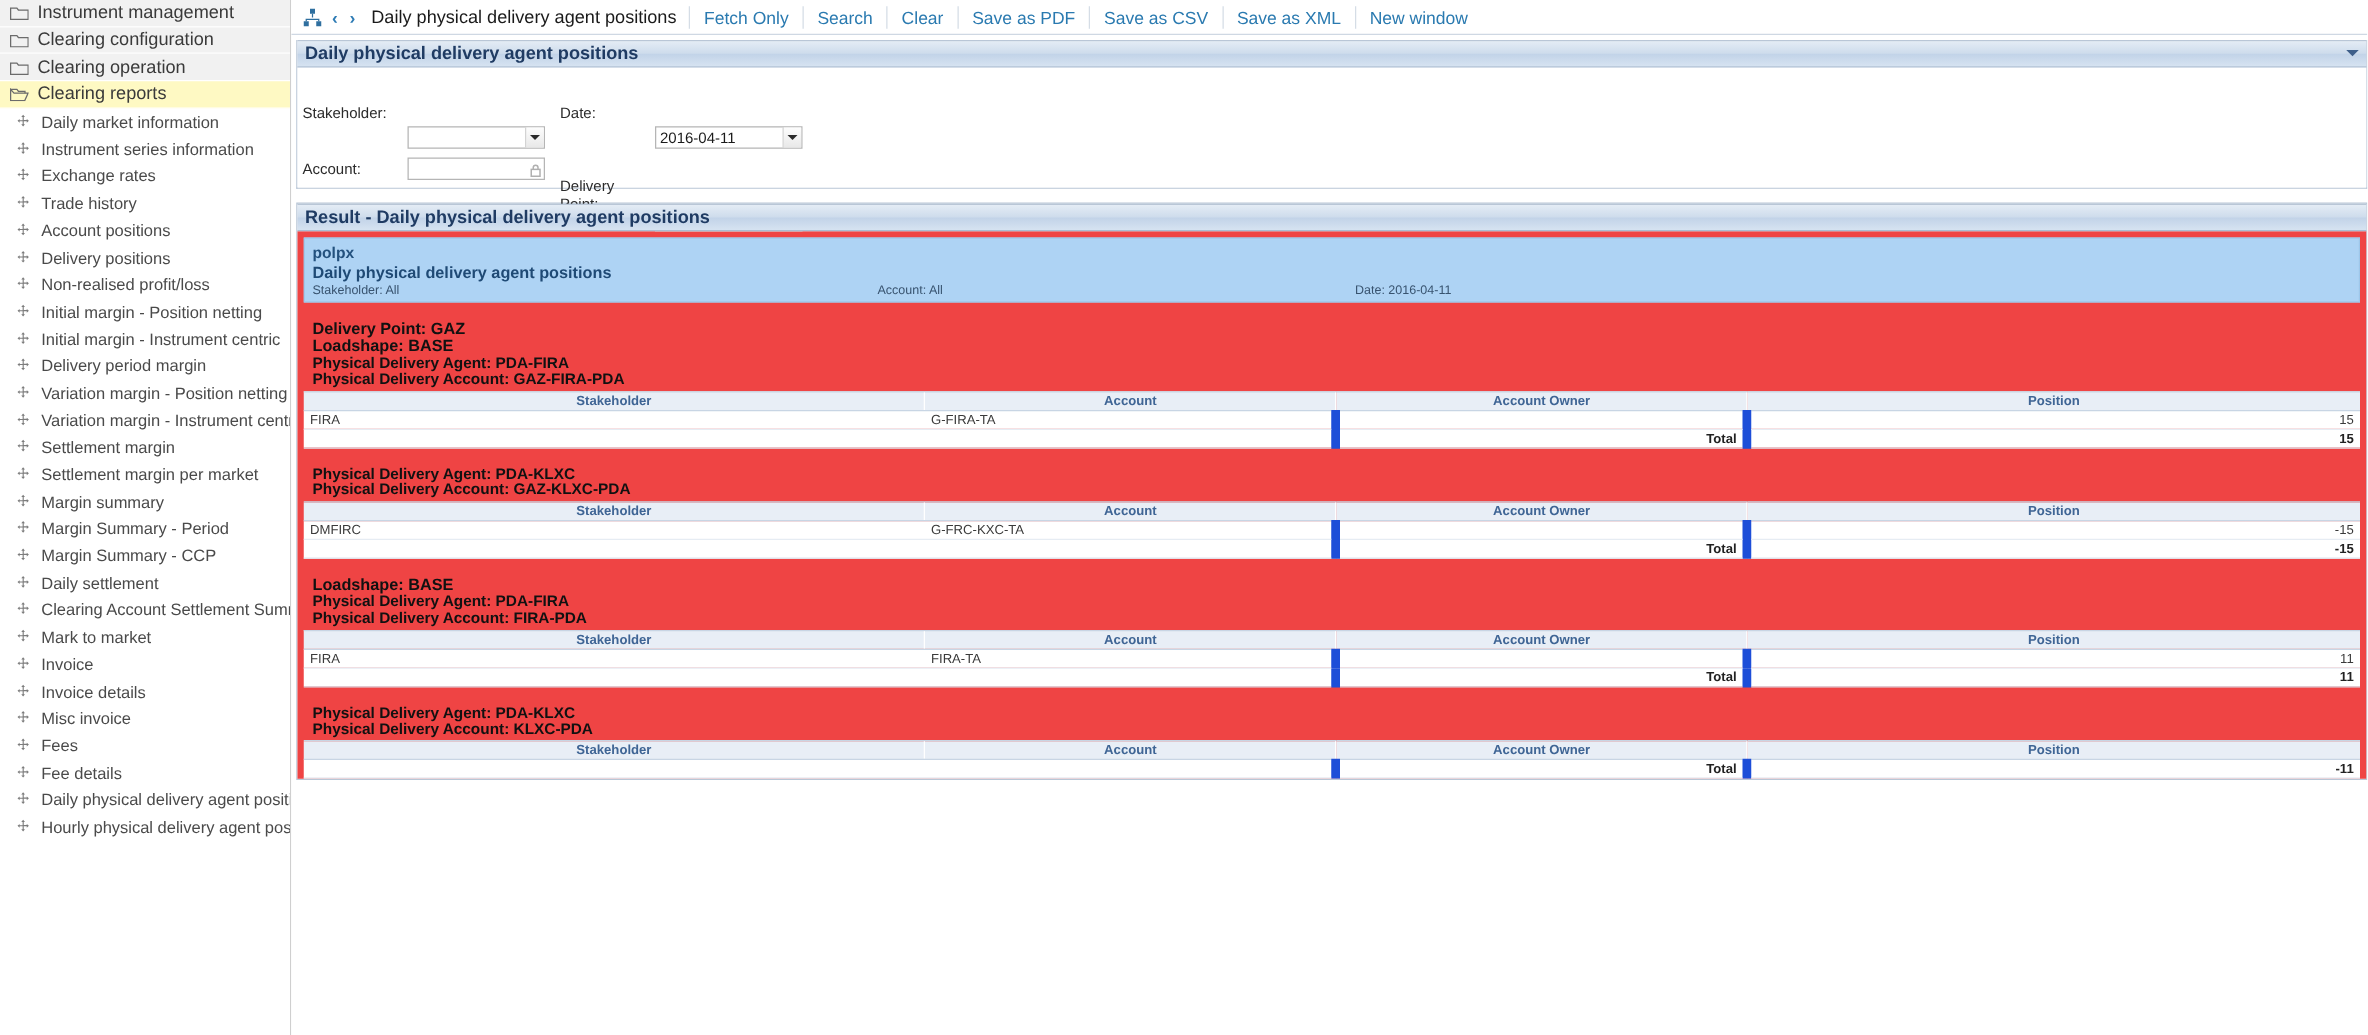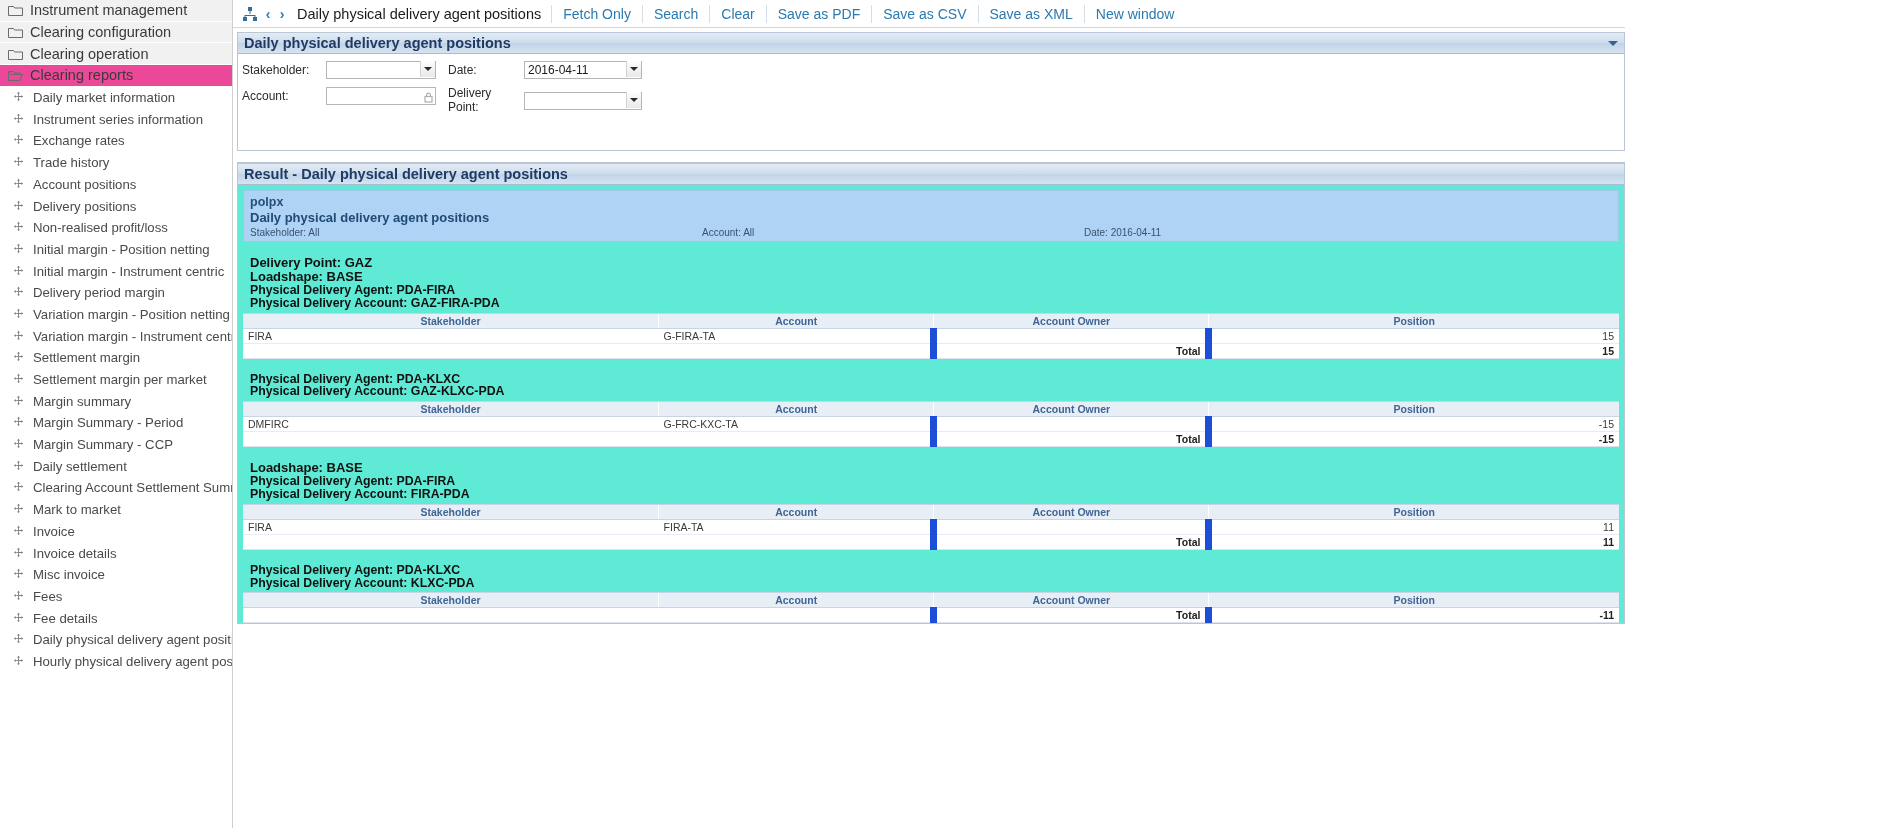--- a/index.html
+++ b/index.html
@@ -4,41 +4,41 @@
 <title>Daily physical delivery agent positions</title>
 <style>
   * { box-sizing: border-box; }
   html, body {
     margin: 0; padding: 0;
     width: 1894px; height: 828px;
     overflow: hidden;
     background: #ffffff;
     font-family: "Liberation Sans", sans-serif;
   }
-  .app { display: flex; width: 1625px; height: 828px; }
+  .app { display: flex; width: 1894px; height: 828px; }
 
   
   .sidebar {
     width: 233px; min-width: 233px; height: 828px;
     background: #ffffff;
     border-right: 1px solid #cfcfcf;
     overflow: hidden;
     position: relative;
   }
   .nav-folder {
     height: 21.7px;
     display: flex; align-items: center;
     padding-left: 8px;
     font-size: 14.5px; color: #3a3a3a;
     background: #f1f1f1;
     border-bottom: 1px solid #ffffff;
     cursor: pointer;
     white-space: nowrap;
   }
-  .nav-folder.active { background: #ec4899; }
+  .nav-folder.active { background: #fef9c3; }
   .folder-icon {
     width: 15px; height: 12px; margin-right: 7px;
     display: inline-block; position: relative; flex: none;
   }
   .folder-icon svg { display: block; }
   .nav-leaf {
     height: 21.7px;
     display: flex; align-items: center;
     padding-left: 12px;
     font-size: 13.2px; color: #4a4a4a;
@@ -111,21 +111,21 @@
   }
   .panel-body { background: #ffffff; }
 
   
   .form-area { padding: 8px 16px 0 0; height: 96px; position: relative; }
   .field-row { display: flex; align-items: center; margin-bottom: 7px; }
   .fld-label {
     font-size: 12px; color: #2b2b2b; width: 88px;
     padding-left: 4px; flex: none;
   }
-  .sel-wrap { position: relative; }
+  .sel-wrap { position: relative; margin-top: 41px; }
   select.fld, input.fld {
     font-family: "Liberation Sans", sans-serif;
     font-size: 12px; color: #1a1a1a;
     height: 18px; border: 1px solid #b5b5b5;
     background: #ffffff; padding: 0 3px;
     outline: none;
   }
   select.fld {
     -webkit-appearance: none; appearance: none;
     padding-right: 18px;
@@ -143,21 +143,21 @@
     border-left: 4px solid transparent; border-right: 4px solid transparent;
     border-top: 4px solid #2a2a2a;
   }
   .lock-icon {
     position: absolute; right: 3px; top: 3px;
     width: 9px; height: 11px; color: #b0b0b0;
   }
 
   
   .result-panel { margin: 11px 0 0 4px; border: 1px solid #b9c6d6; }
-  .result-body { background: #5eead4; padding: 5px 5px 0 5px; overflow: hidden; }
+  .result-body { background: #ef4444; padding: 5px 5px 0 5px; overflow: hidden; }
 
   .rpt-header {
     background: #aed3f4;
     padding: 4px 6px 2px 6px;
     border: 1px solid #9ec7ea;
   }
   .rpt-org { font-size: 12.5px; font-weight: bold; color: #23517e; line-height: 15px; }
   .rpt-name { font-size: 13px; font-weight: bold; color: #1f4a75; line-height: 16px; }
   .rpt-meta { display: flex; font-size: 10px; color: #38536f; line-height: 13px; }
   .rpt-meta .m1 { width: 452px; }

